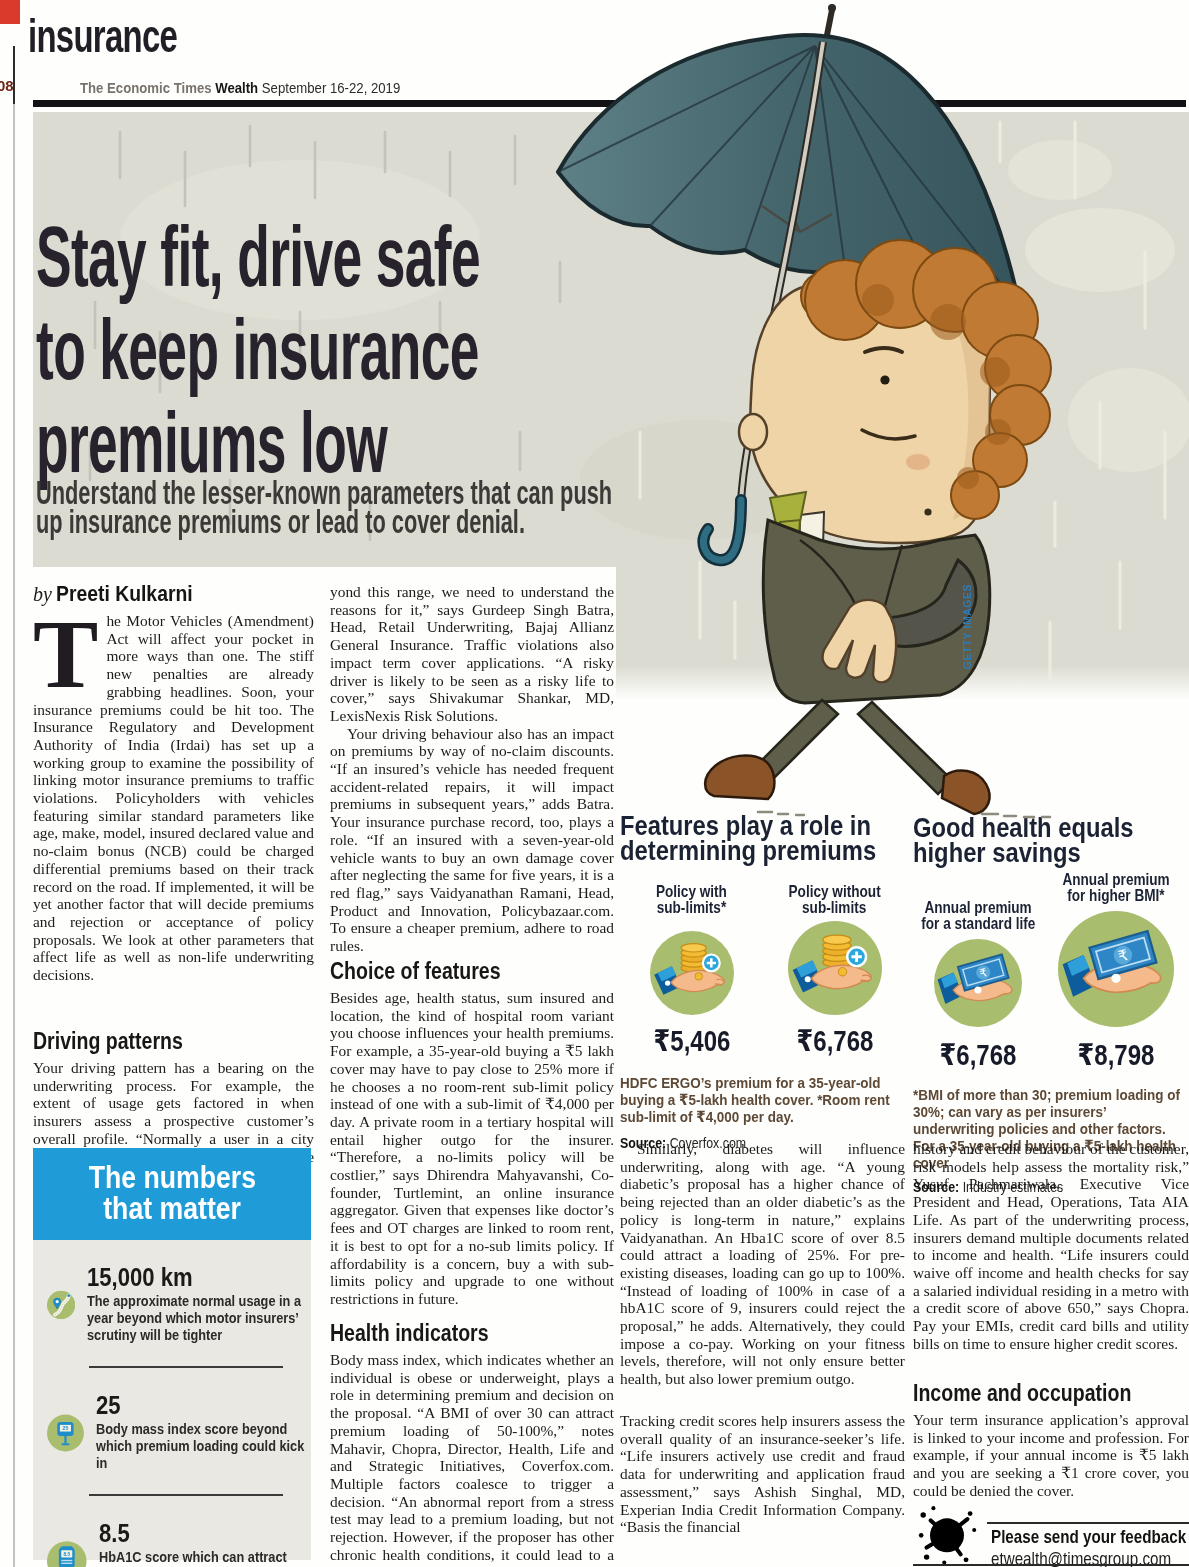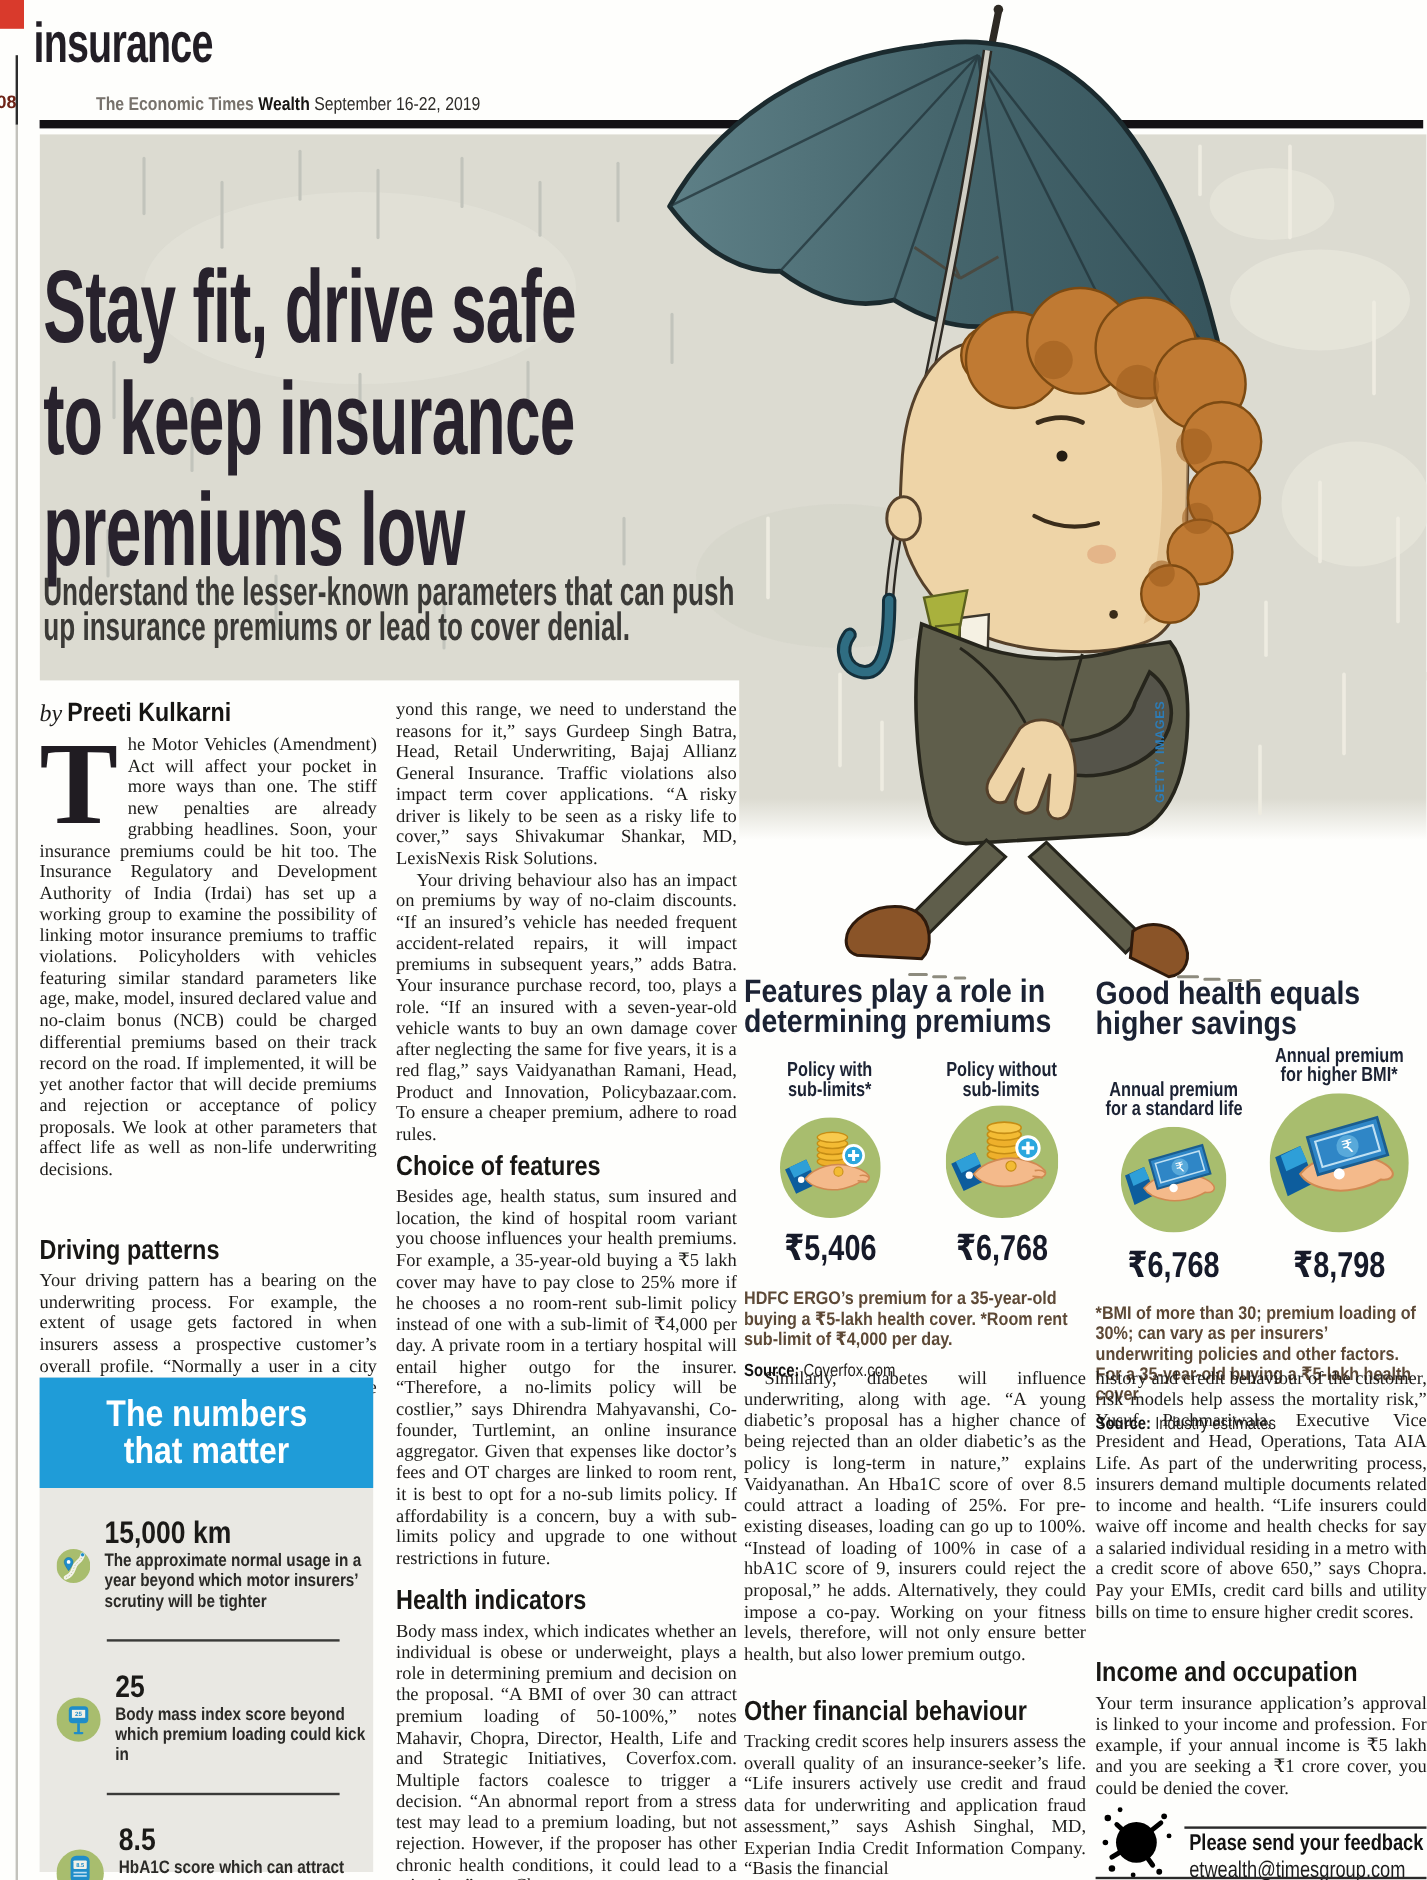--- a/index.html
+++ b/index.html
@@ -385,21 +385,20 @@
     </div>
     <div class="sourceline" style="margin-top:10px;">
       <span class="cx" style="--sx:.85"><b>Source:</b>&nbsp;<span>Coverfox.com</span></span>
     </div>
   </div>
 
   <div class="abs serif" style="left:620px;top:1140px;width:285px;">
     <p class="indent">Similarly, diabetes will influence underwriting, along with age. “A young diabetic’s proposal has a higher chance of being rejected than an older diabetic’s as the policy is long-term in nature,” explains Vaidyanathan. An Hba1C score of over 8.5 could attract a loading of 25%. For pre-existing diseases, loading can go up to 100%.  “Instead of loading of 100% in case of a hbA1C score of 9, insurers could reject the proposal,” he adds. Alternatively, they could impose a co-pay. Working on your fitness levels, therefore, will not only ensure better health, but also lower premium outgo.</p>
   </div>
   <div class="abs" style="left:620px;top:1412px;width:285px;">
-    <div class="shead"><span class="cx" style="--sx:.85">Other financial behaviour</span></div>
     <div class="serif">
         <p>Tracking credit scores help insurers assess the overall quality of an insurance-seeker’s life. “Life insurers actively use credit and fraud data for underwriting and application fraud assessment,” says Ashish Singhal, MD, Experian India Credit Information Company. “Basis the financial</p>
       </div>
   </div>
 
   <div class="abs" style="left:913px;top:816px;width:276px;">
     <div class="boxtitle"><span class="cx" style="--sx:.88">Good health equals</span></div>
     <div class="boxtitle"><span class="cx" style="--sx:.88">higher savings</span></div>
     <div style="display:flex;margin-top:6px;">
       <div class="itemcol" style="width:47%;">

